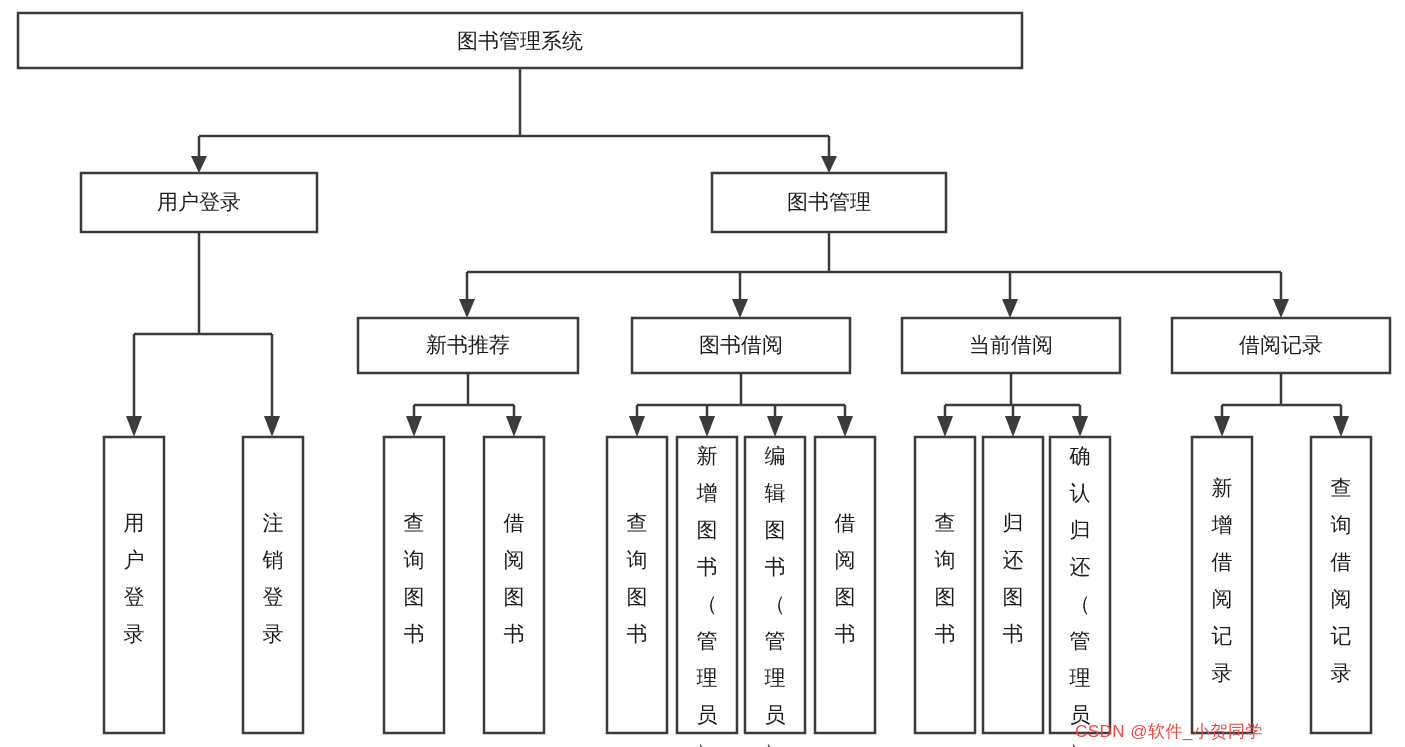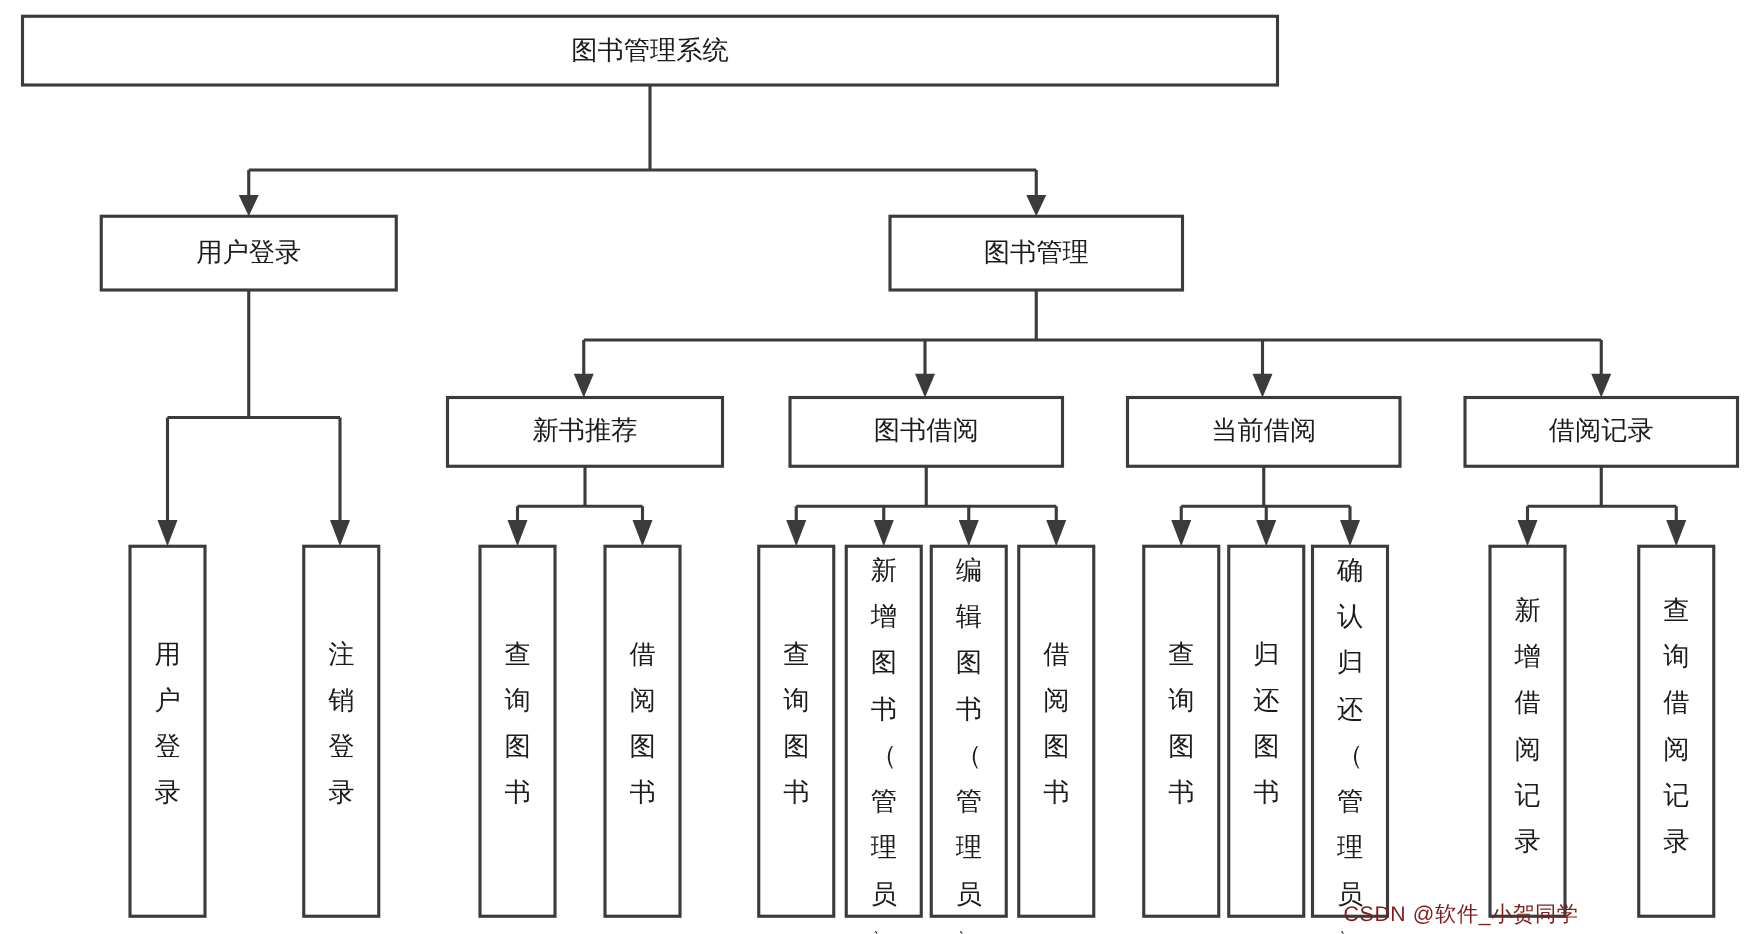--- a/index.html
+++ b/index.html
@@ -53,21 +53,21 @@
     font-family: "Liberation Sans", sans-serif;
     font-size: 21px;
     text-anchor: middle;
   }
   .watermark {
     position: absolute;
     right: 8px;
     bottom: 4px;
     font-family: "Liberation Sans", sans-serif;
     font-size: 17px;
-    color: #7f1d1d;
+    color: #ef4444;
     letter-spacing: 0.5px;
     white-space: nowrap;
     pointer-events: none;
   }
 </style>
 </head>
 <body>
 
 <div id="diagram-root">
 

